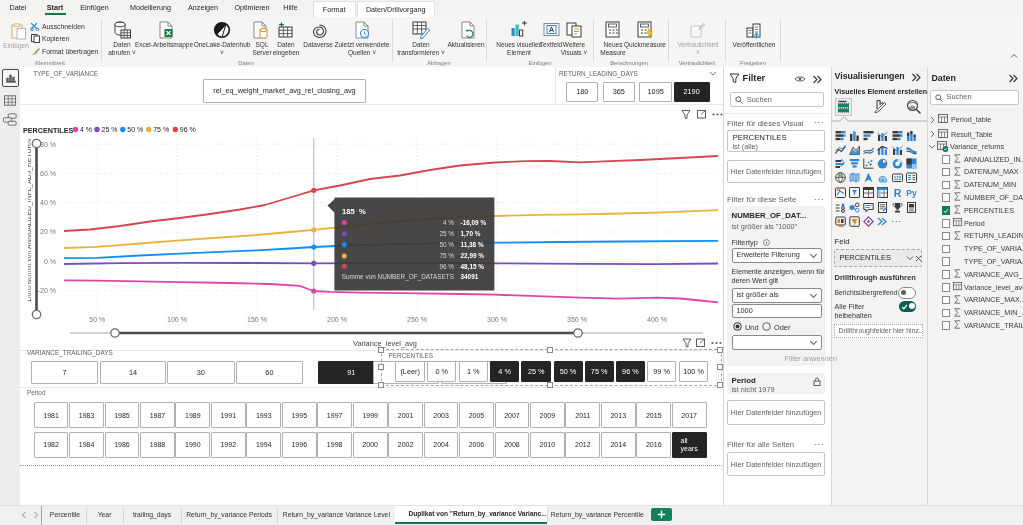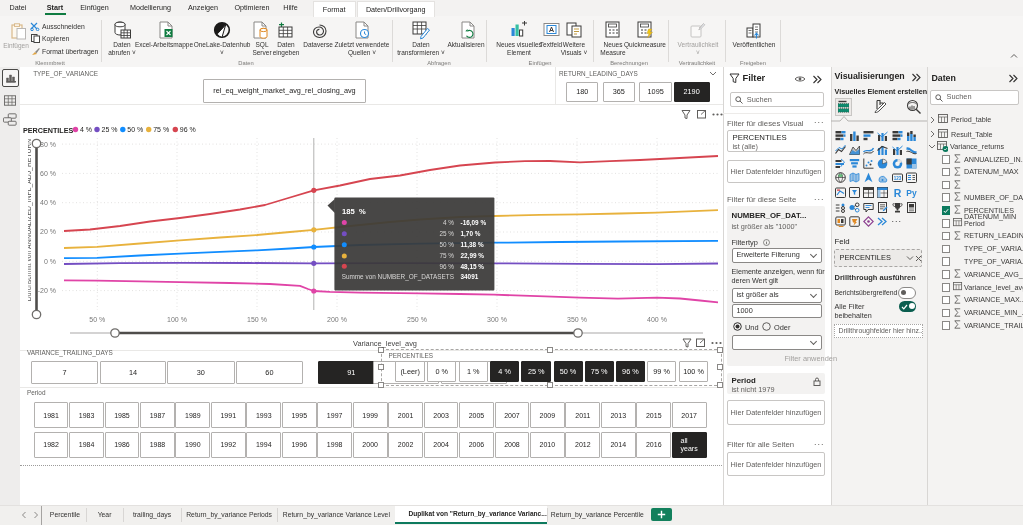--- a/index.html
+++ b/index.html
@@ -823,21 +823,21 @@
 <div class="abs nw" style="left:964px;top:154.5px;font-size:7.2px;color:#3b3a39;">ANNUALIZED_IN...</div>
 <div class="abs" style="left:941.5px;top:167.8px;width:6.5px;height:6.5px;background:#fff;border:1px solid #8a8886;"></div>
 <svg class="abs" style="left:954px;top:166.8px;" width="7" height="9" viewBox="0 0 7 9">
       <path d="M0.8 0.8 L6.2 0.8 M0.8 0.8 L3.8 4.5 L0.8 8.2 M0.8 8.2 L6.2 8.2" fill="none" stroke="#605e5c" stroke-width="0.9"></path>
     </svg>
 <div class="abs nw" style="left:964px;top:167.3px;font-size:7.2px;color:#3b3a39;">DATENUM_MAX</div>
 <div class="abs" style="left:941.5px;top:180.6px;width:6.5px;height:6.5px;background:#fff;border:1px solid #8a8886;"></div>
 <svg class="abs" style="left:954px;top:179.6px;" width="7" height="9" viewBox="0 0 7 9">
       <path d="M0.8 0.8 L6.2 0.8 M0.8 0.8 L3.8 4.5 L0.8 8.2 M0.8 8.2 L6.2 8.2" fill="none" stroke="#605e5c" stroke-width="0.9"></path>
     </svg>
-<div class="abs nw" style="left:964px;top:180.1px;font-size:7.2px;color:#3b3a39;margin-top:32px;">DATENUM_MIN</div>
+<div class="abs nw" style="left:964px;top:180.1px;font-size:7.2px;color:#3b3a39;">DATENUM_MIN</div>
 <div class="abs" style="left:941.5px;top:193.4px;width:6.5px;height:6.5px;background:#fff;border:1px solid #8a8886;"></div>
 <svg class="abs" style="left:954px;top:192.4px;" width="7" height="9" viewBox="0 0 7 9">
       <path d="M0.8 0.8 L6.2 0.8 M0.8 0.8 L3.8 4.5 L0.8 8.2 M0.8 8.2 L6.2 8.2" fill="none" stroke="#605e5c" stroke-width="0.9"></path>
     </svg>
 <div class="abs nw" style="left:964px;top:192.9px;font-size:7.2px;color:#3b3a39;">NUMBER_OF_DA...</div>
 <div class="abs" style="left:941.5px;top:206.2px;width:6.5px;height:6.5px;background:#0c7a5e;border:1px solid #0c7a5e;">
       <svg width="6" height="6" viewBox="0 0 6 6" style="margin:0.5px 0 0 0.3px;">
         <path d="M0.8 3 L2.3 4.5 L5.2 1.2" fill="none" stroke="#fff" stroke-width="1"></path>
       </svg>
     </div>

